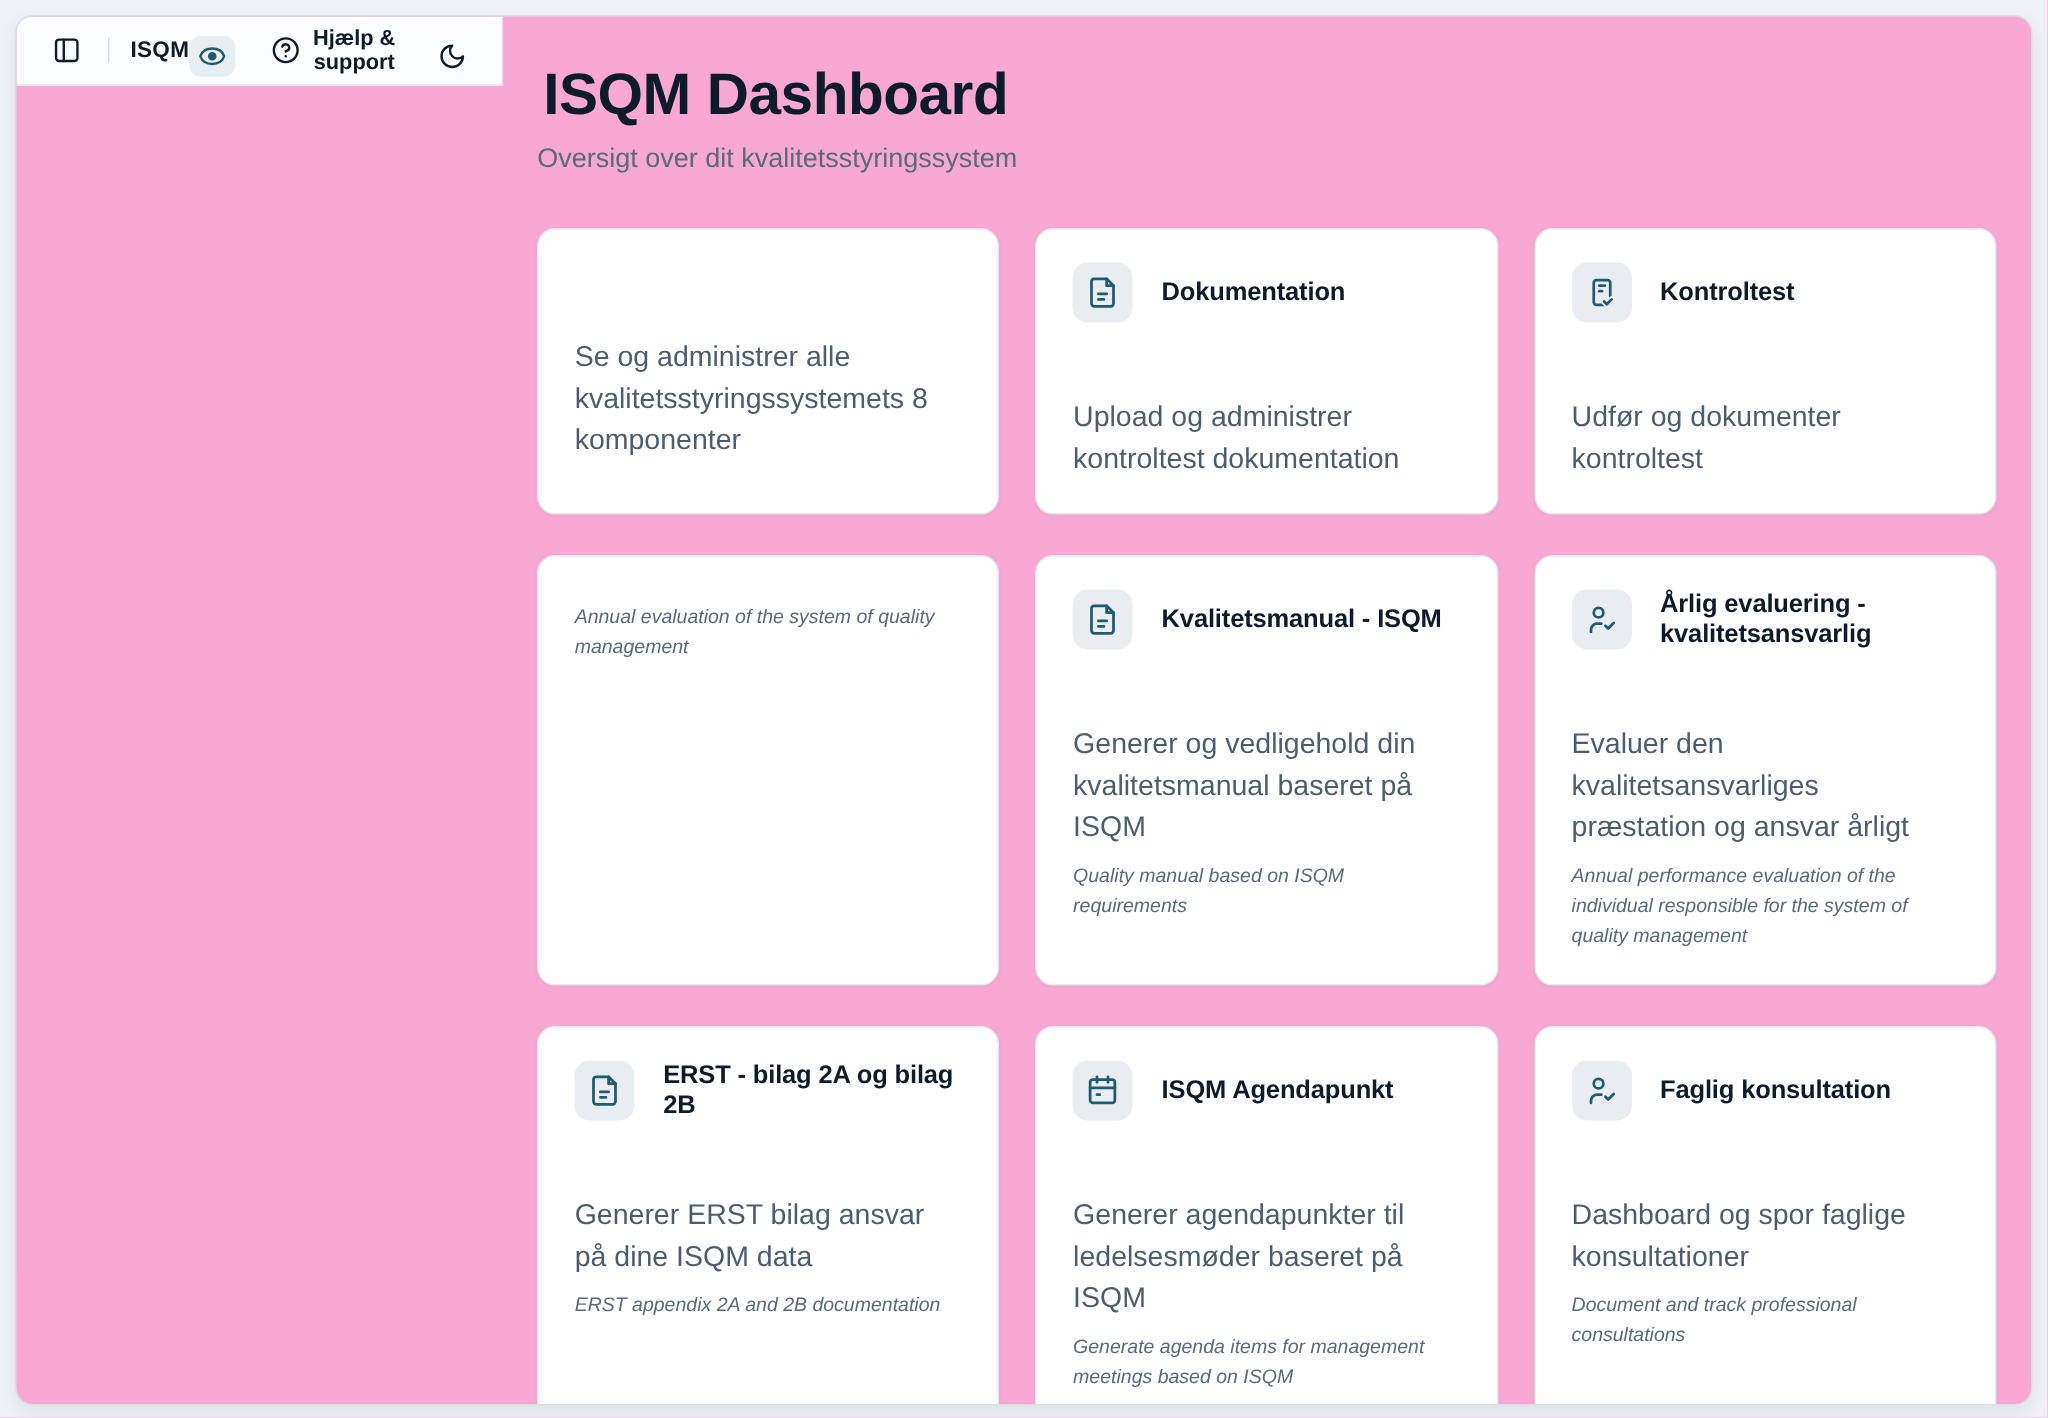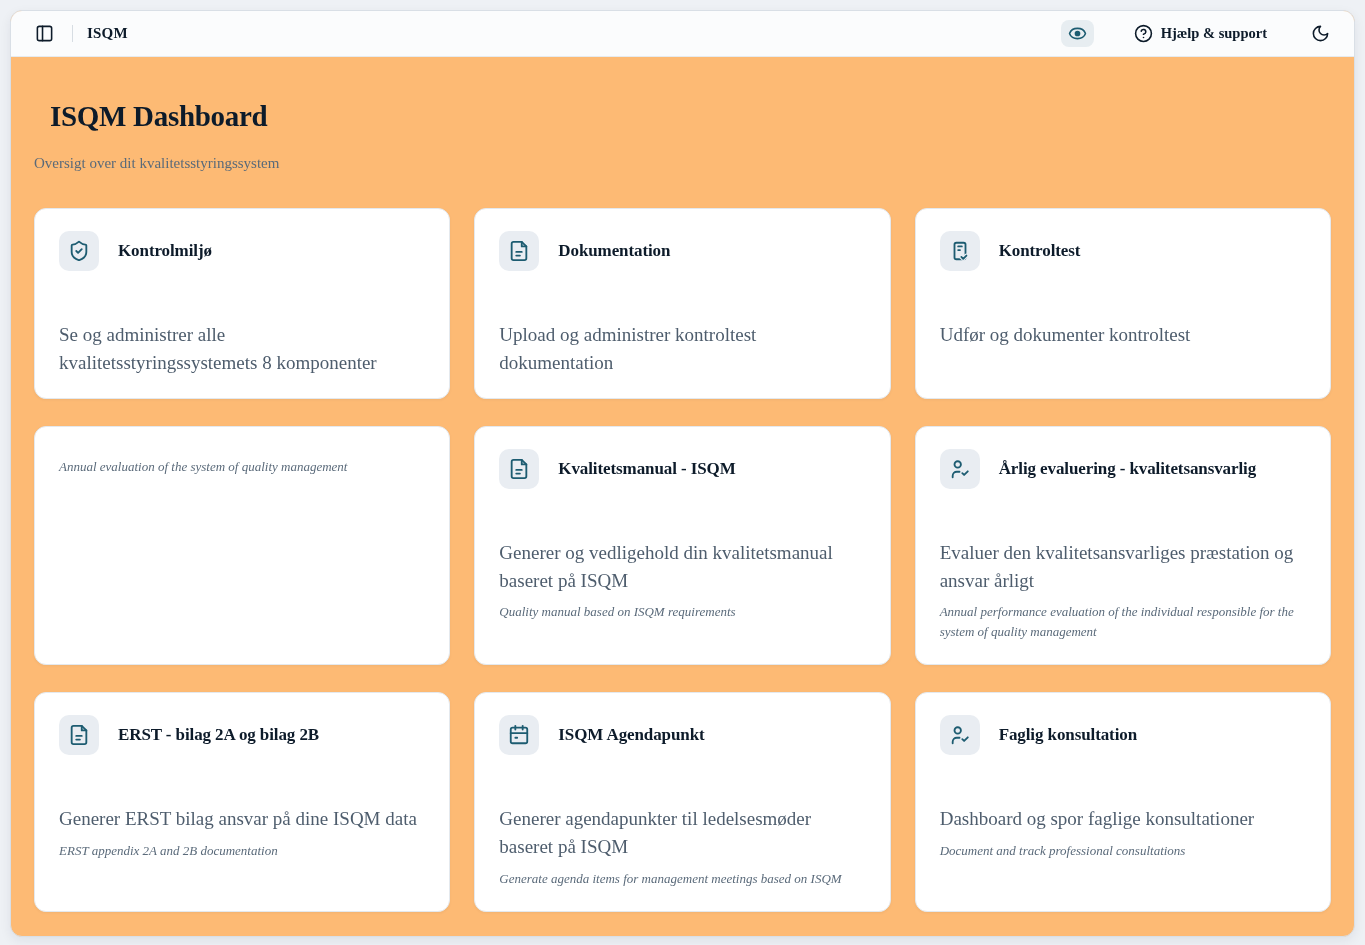--- a/index.html
+++ b/index.html
@@ -5,59 +5,59 @@
   * { box-sizing: border-box; }
   html,body { margin:0; padding:0; }
   body {
     width:1365px; height:945px; position:relative; overflow:hidden;
     background:#eef1f5;
     font-family:"Liberation Sans", sans-serif;
     -webkit-font-smoothing:antialiased;
   }
   .app-window {
     position:absolute; left:10px; top:10px; right:10px; bottom:8px;
-    background:#fdba74;
+    background:#f9a8d4;
     border:1px solid #d9dfe6;
     border-radius:12px;
     box-shadow:0 4px 12px rgba(15,30,50,.07);
     overflow:hidden;
-    display:flex; flex-direction:column;font-family:Liberation Serif, serif;
+    display:flex; flex-direction:row;
   }
   
   .topbar {
     flex:0 0 46px; height:46px;
     display:flex; align-items:center;
     padding:0 20px;
     border-bottom:1px solid #e6ebef;
     background:#fbfcfd;
   }
   .topbar-left { display:flex; align-items:center; gap:14px; }
   .ghost-btn {
     background:transparent; border:none; padding:4px; border-radius:6px;
     display:flex; align-items:center; justify-content:center; cursor:pointer;
   }
   .tb-divider { width:1px; height:17px; background:#d7dde3; }
   .app-title { font-size:15px; font-weight:700; color:#0d1b2a; letter-spacing:.2px; }
-  .topbar-right { margin-left:auto; display:flex; align-items:center; gap:34px; }
+  .topbar-right { margin-left:auto; display:flex; align-items:flex-end; gap:18px; }
   .eye-btn {
     width:33px; height:27px; border-radius:8px; border:none;
     background:#e7edf1; display:flex; align-items:center; justify-content:center;
     cursor:pointer;
   }
   .help-item {
     display:flex; align-items:center; gap:8px;
     font-size:14.5px; font-weight:600; color:#0d1b2a; cursor:pointer;
     background:none; border:none; font-family:inherit;
   }
   
   .main { padding:27px 23px; flex:1; }
   .page-title {
-    margin:16px; font-size:29px; font-weight:700; color:#0d1b2a; letter-spacing:-.3px;
-  }
-  .page-subtitle { margin-top:22px; font-size:15px; color:#5a6a79; }
+    margin:4px; font-size:39px; font-weight:700; color:#0d1b2a; letter-spacing:-.3px;
+  }
+  .page-subtitle { margin-top:9px; font-size:18px; color:#5a6a79; }
   .cards-grid {
     margin-top:36px;
     display:grid; grid-template-columns:repeat(3,1fr);
     column-gap:24px; row-gap:27px;
   }
   .card {
     background:#ffffff;
     border:1px solid #e4e9ee;
     border-radius:12px;
     padding:22px 24px;
@@ -125,31 +125,20 @@
     </div>
   </header>
 
   <main class="main">
     <h1 class="page-title">ISQM Dashboard</h1>
     <div class="page-subtitle">Oversigt over dit kvalitetsstyringssystem</div>
 
     <div class="cards-grid">
 
       <div class="card">
-        <div class="card-head">
-          <span class="icon-box">
-            <span>
-              <svg width="22" height="22" viewBox="0 0 24 24" fill="none" stroke="#1d5c71" stroke-width="2" stroke-linecap="round" stroke-linejoin="round">
-                <path d="M20 13c0 5-3.5 7.5-7.66 8.95a1 1 0 0 1-.67-.01C7.5 20.5 4 18 4 13V6a1 1 0 0 1 1-1c2 0 4.5-1.2 6.24-2.72a1.17 1.17 0 0 1 1.52 0C14.51 3.81 17 5 19 5a1 1 0 0 1 1 1z"></path>
-                <path d="m9 12 2 2 4-4"></path>
-              </svg>
-            </span>
-          </span>
-          <span class="card-title">Kontrolmiljø</span>
-        </div>
         <div class="card-desc">Se og administrer alle kvalitetsstyringssystemets 8 komponenter</div>
       </div>
 
       <div class="card">
         <div class="card-head">
           <span class="icon-box">
             <span>
               <svg width="22" height="22" viewBox="0 0 24 24" fill="none" stroke="#1d5c71" stroke-width="2" stroke-linecap="round" stroke-linejoin="round">
                 <path d="M15 2H6a2 2 0 0 0-2 2v16a2 2 0 0 0 2 2h12a2 2 0 0 0 2-2V7Z"></path>
                 <path d="M15 2v5h5"></path>

